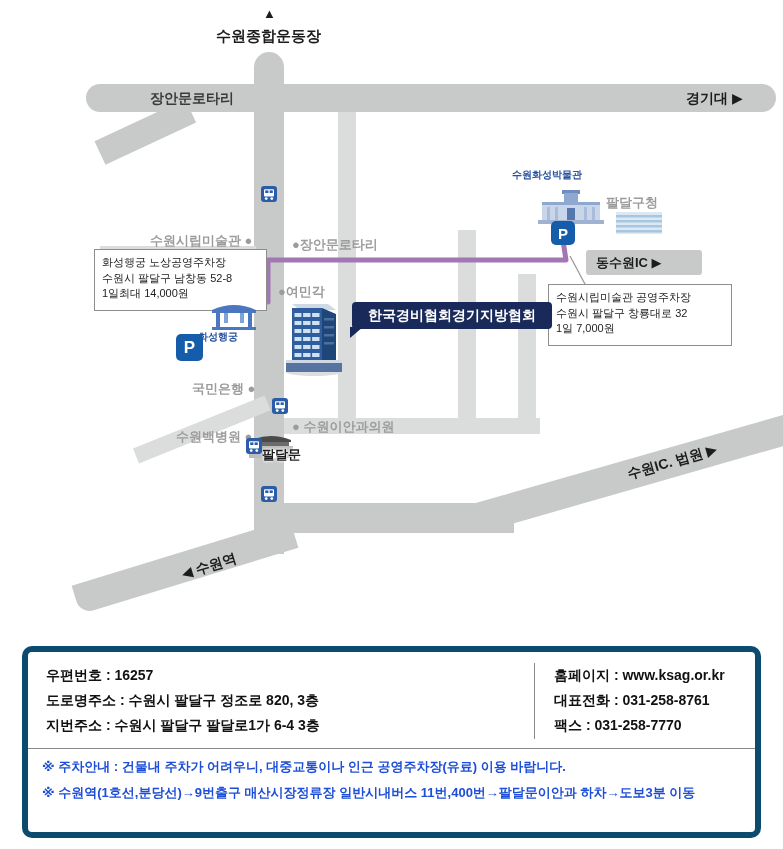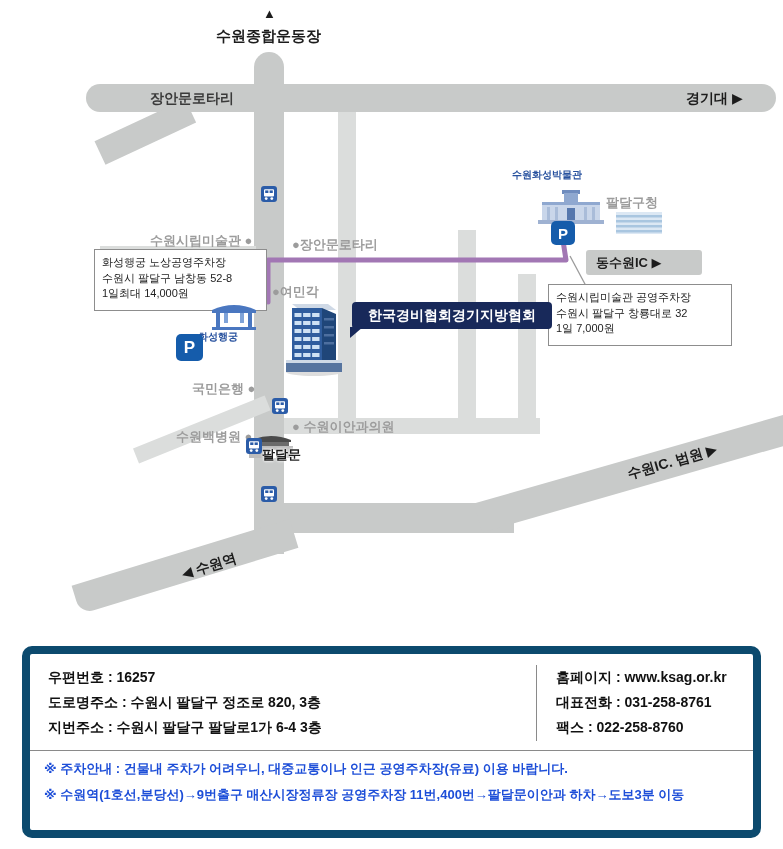--- a/index.html
+++ b/index.html
@@ -41,21 +41,21 @@
 
   .road-chip { position:absolute; left:586px; top:250px; width:116px; height:25px;
                background:#c8cac9; border-radius:3px; display:flex; align-items:center;
                padding-left:10px; color:#1c1c1c; font-size:13px; font-weight:bold;
                white-space:nowrap; }
 
   .route-svg { position:absolute; left:0; top:0; pointer-events:none; }
 
   
   .panel { position:absolute; left:22px; top:646px; width:739px; height:192px;
-           background:#fff; border:8px solid #0c4a6e; border-radius:10px; }
+           background:#fff; border:6px solid #0c4a6e; border-radius:10px; }
   .panel .col { position:absolute; top:11px; font-size:14px; font-weight:bold;
                 color:#111; line-height:25px; white-space:nowrap; }
   .panel .col.left { left:18px; }
   .panel .col.right { left:526px; }
   .vdiv { position:absolute; left:506px; top:11px; width:1px; height:76px; background:#8a8a8a; }
   .hdiv { position:absolute; left:0; top:96px; width:100%; height:1px; background:#8a8a8a; }
   .notes { position:absolute; left:14px; top:102px; font-size:13px; font-weight:bold;
            color:#1d4ed8; line-height:26px; white-space:nowrap; }
 </style>
 </head>
@@ -121,21 +121,21 @@
     <div>1일최대 14,000원</div>
   </div>
   <div class="whitebox" style="left:548px; top:284px; width:184px; height:62px;">
     <div>수원시립미술관 공영주차장</div>
     <div>수원시 팔달구 창룡대로 32</div>
     <div>1일 7,000원</div>
   </div>
 
   <div class="maplabel lbl-gray" style="left:150px; top:232px;">수원시립미술관 ●</div>
   <div class="maplabel lbl-gray" style="left:292px; top:236px;">●장안문로타리</div>
-  <div class="maplabel lbl-gray" style="left:272px; top:283px;">●여민각</div>
+  <div class="maplabel lbl-gray" style="left:278px; top:283px;">●여민각</div>
   <div class="maplabel lbl-gray" style="left:192px; top:380px;">국민은행 ●</div>
   <div class="maplabel lbl-gray" style="left:292px; top:418px;">● 수원이안과의원</div>
   <div class="maplabel lbl-gray" style="left:176px; top:428px;">수원백병원 ●</div>
 
   <svg class="icon-abs" style="left:284px; top:298px;" width="62" height="78" viewBox="0 0 62 78">
     <ellipse cx="30" cy="74" rx="28" ry="4" fill="#dddddd"></ellipse>
     <polygon points="8,6 44,6 52,12 16,12" fill="#cfd9e6"></polygon>
     <rect x="8" y="10" width="30" height="54" fill="#2f5d9e"></rect>
     <rect x="10.5" y="15" width="25" height="4" fill="#cfe2f4"></rect>
     <rect x="10.5" y="23" width="25" height="4" fill="#cfe2f4"></rect>
@@ -210,23 +210,23 @@
 
   <div class="panel">
     <div class="col left">
       <div>우편번호 : 16257</div>
       <div>도로명주소 : 수원시 팔달구 정조로 820, 3층</div>
       <div>지번주소 : 수원시 팔달구 팔달로1가 6-4 3층</div>
     </div>
     <div class="col right">
       <div>홈페이지 : www.ksag.or.kr</div>
       <div>대표전화 : 031-258-8761</div>
-      <div>팩스 : 022-258-8760</div>
+      <div>팩스 : 031-258-7770</div>
     </div>
     <div class="vdiv"></div>
     <div class="hdiv"></div>
     <div class="notes">
       <div>※ 주차안내 : 건물내 주차가 어려우니, 대중교통이나 인근 공영주차장(유료) 이용 바랍니다.</div>
-      <div>※ 수원역(1호선,분당선)→9번출구 매산시장정류장 공영주차장 11번,400번→팔달문이안과 하차→도보3분 이동</div>
+      <div>※ 수원역(1호선,분당선)→9번출구 매산시장정류장 일반시내버스 11번,400번→팔달문이안과 하차→도보3분 이동</div>
     </div>
   </div>
 
 </div>
 
 </body></html>

